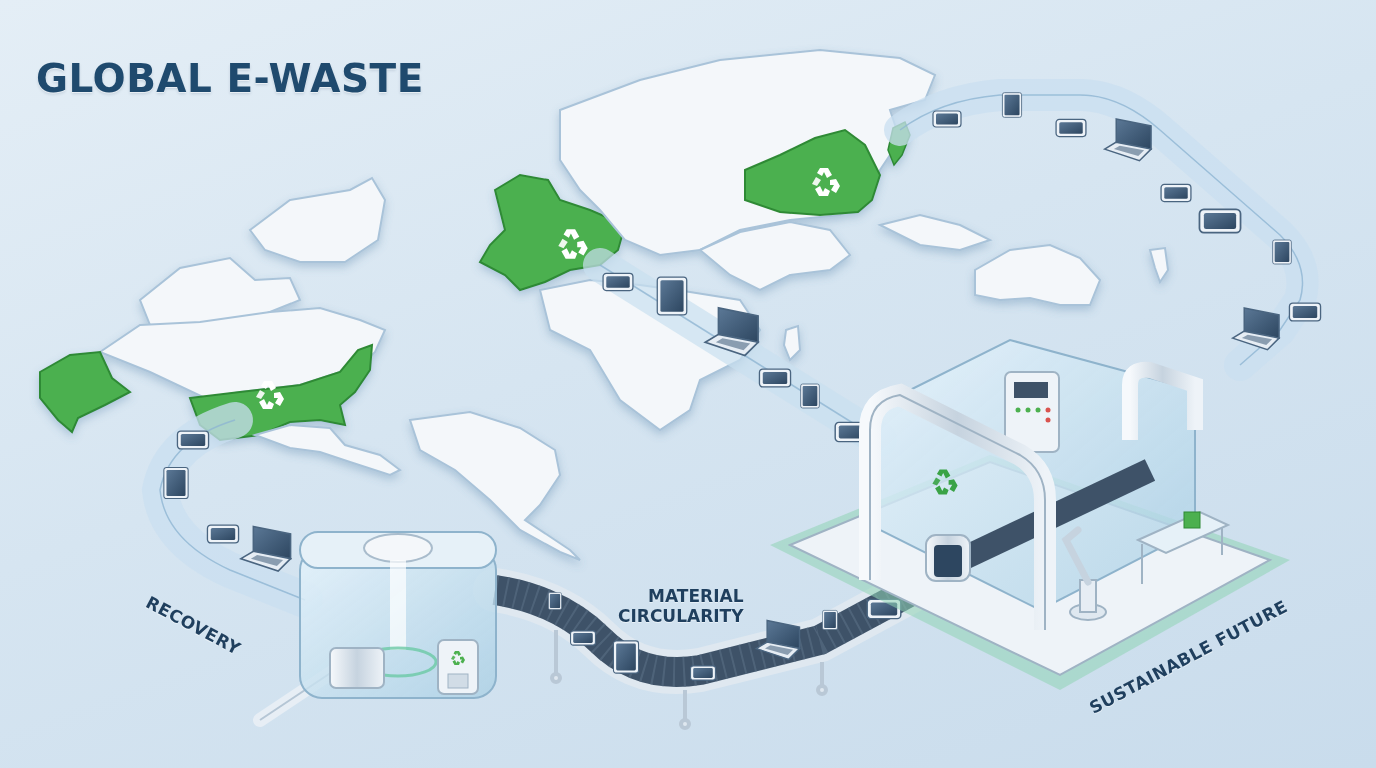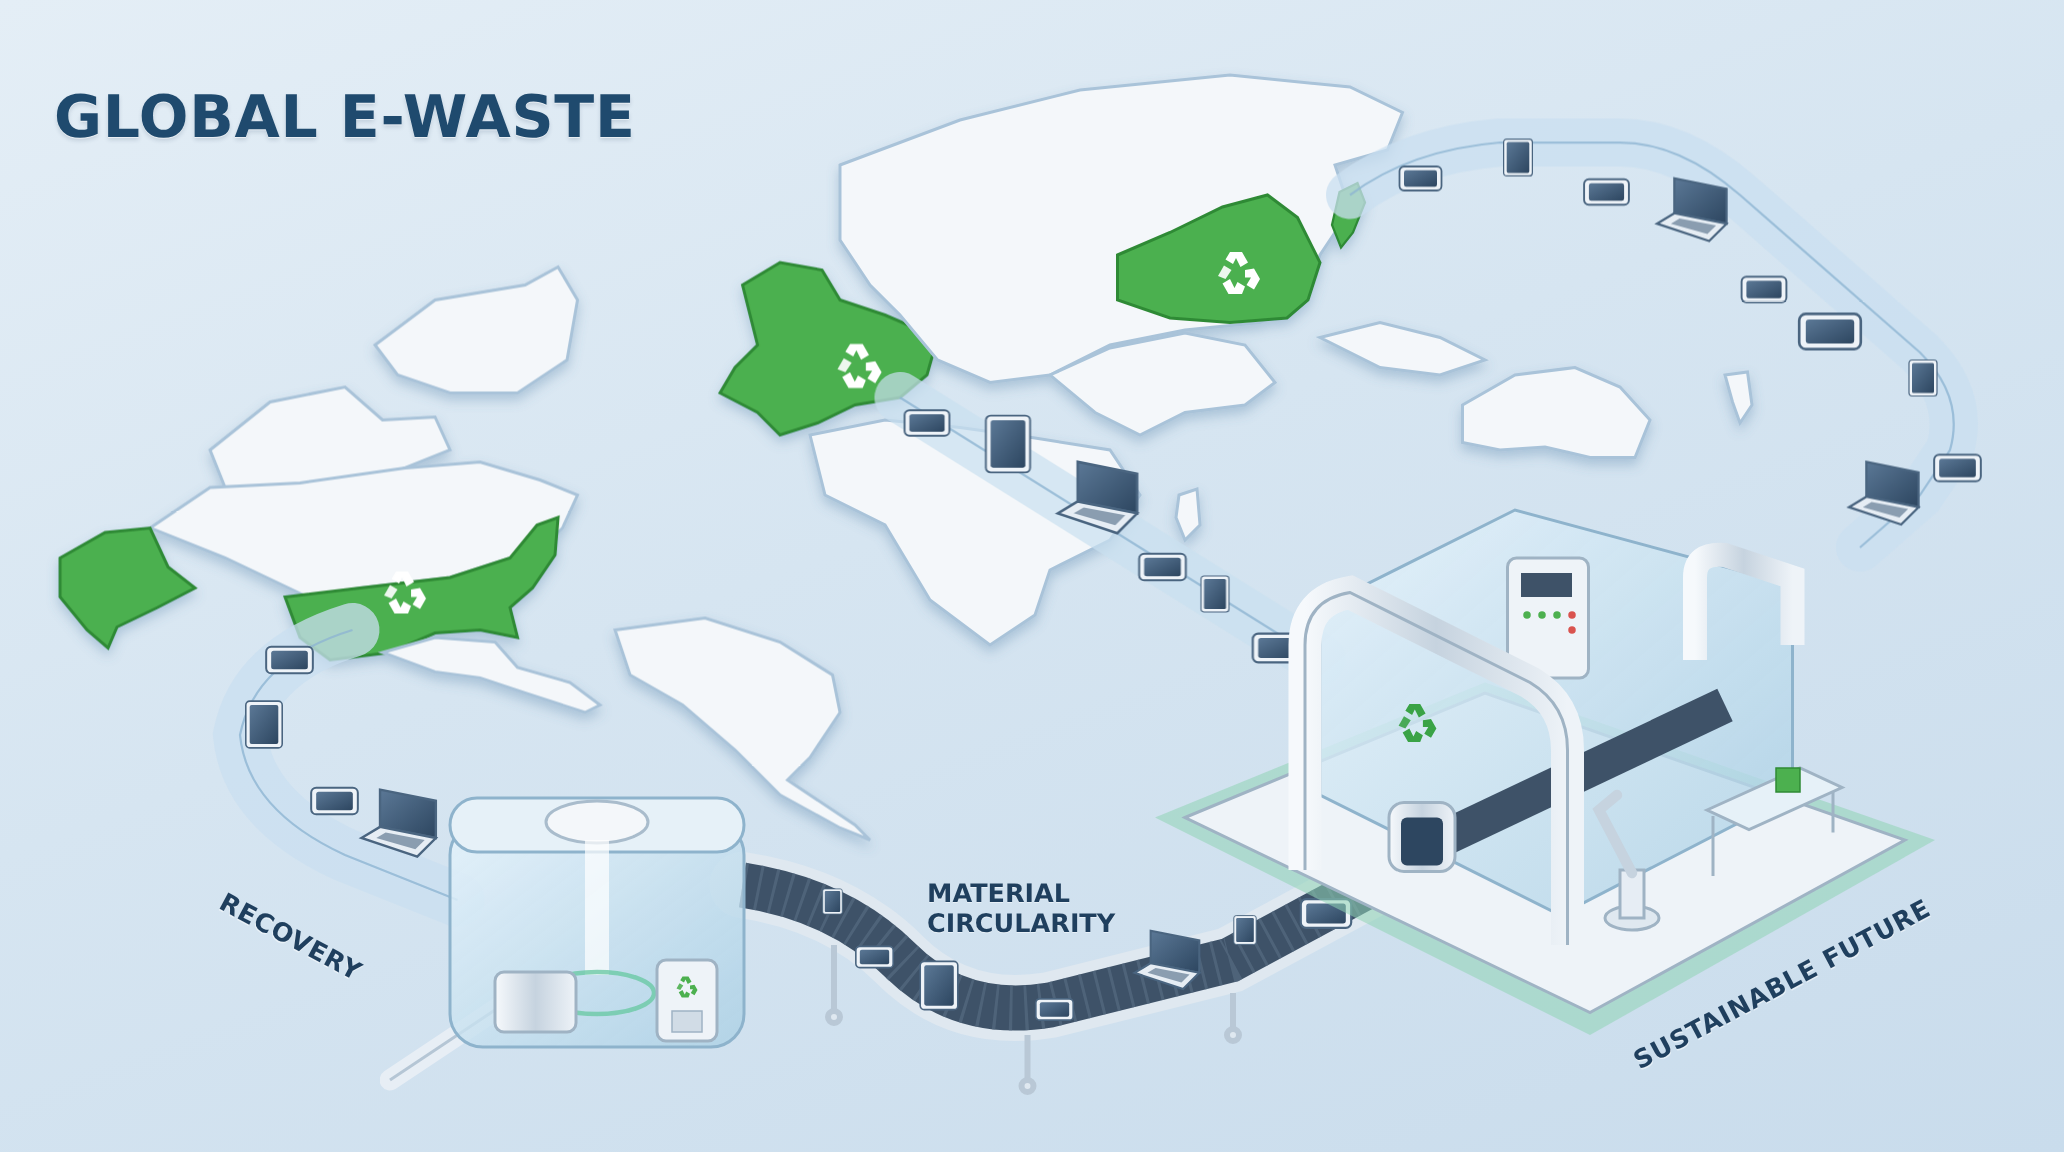--- a/index.html
+++ b/index.html
@@ -18,21 +18,21 @@
       font-family: "DejaVu Sans", sans-serif;
     }
     .title span { display: block; }
     .label {
       position: absolute; color: #1f3f5e; font-weight: 700;
       font-family: "DejaVu Sans", sans-serif;
       text-shadow: 0 1px 0 rgba(255,255,255,0.5);
       white-space: nowrap;
     }
     .label-recovery { left: 152px; top: 592px; font-size: 17px; transform: rotate(28deg); transform-origin: left top; letter-spacing: 0.5px; }
-    .label-material { left: 618px; top: 586px; font-size: 17px; line-height: 20px; text-align: left; }
+    .label-material { left: 618px; top: 586px; font-size: 17px; line-height: 20px; text-align: right; }
     .label-material span { display: block; }
     .label-future { left: 1086px; top: 700px; font-size: 17px; transform: rotate(-28deg); transform-origin: left top; letter-spacing: 0.5px; }
   </style>
 </head>
 <body>
 
 <svg class="scene" viewBox="0 0 1376 768" xmlns="http://www.w3.org/2000/svg">
   <defs>
     <linearGradient id="glassGrad" x1="0" y1="0" x2="1" y2="1">
       <stop offset="0" stop-color="#e6f3fb" stop-opacity="0.85"></stop>

